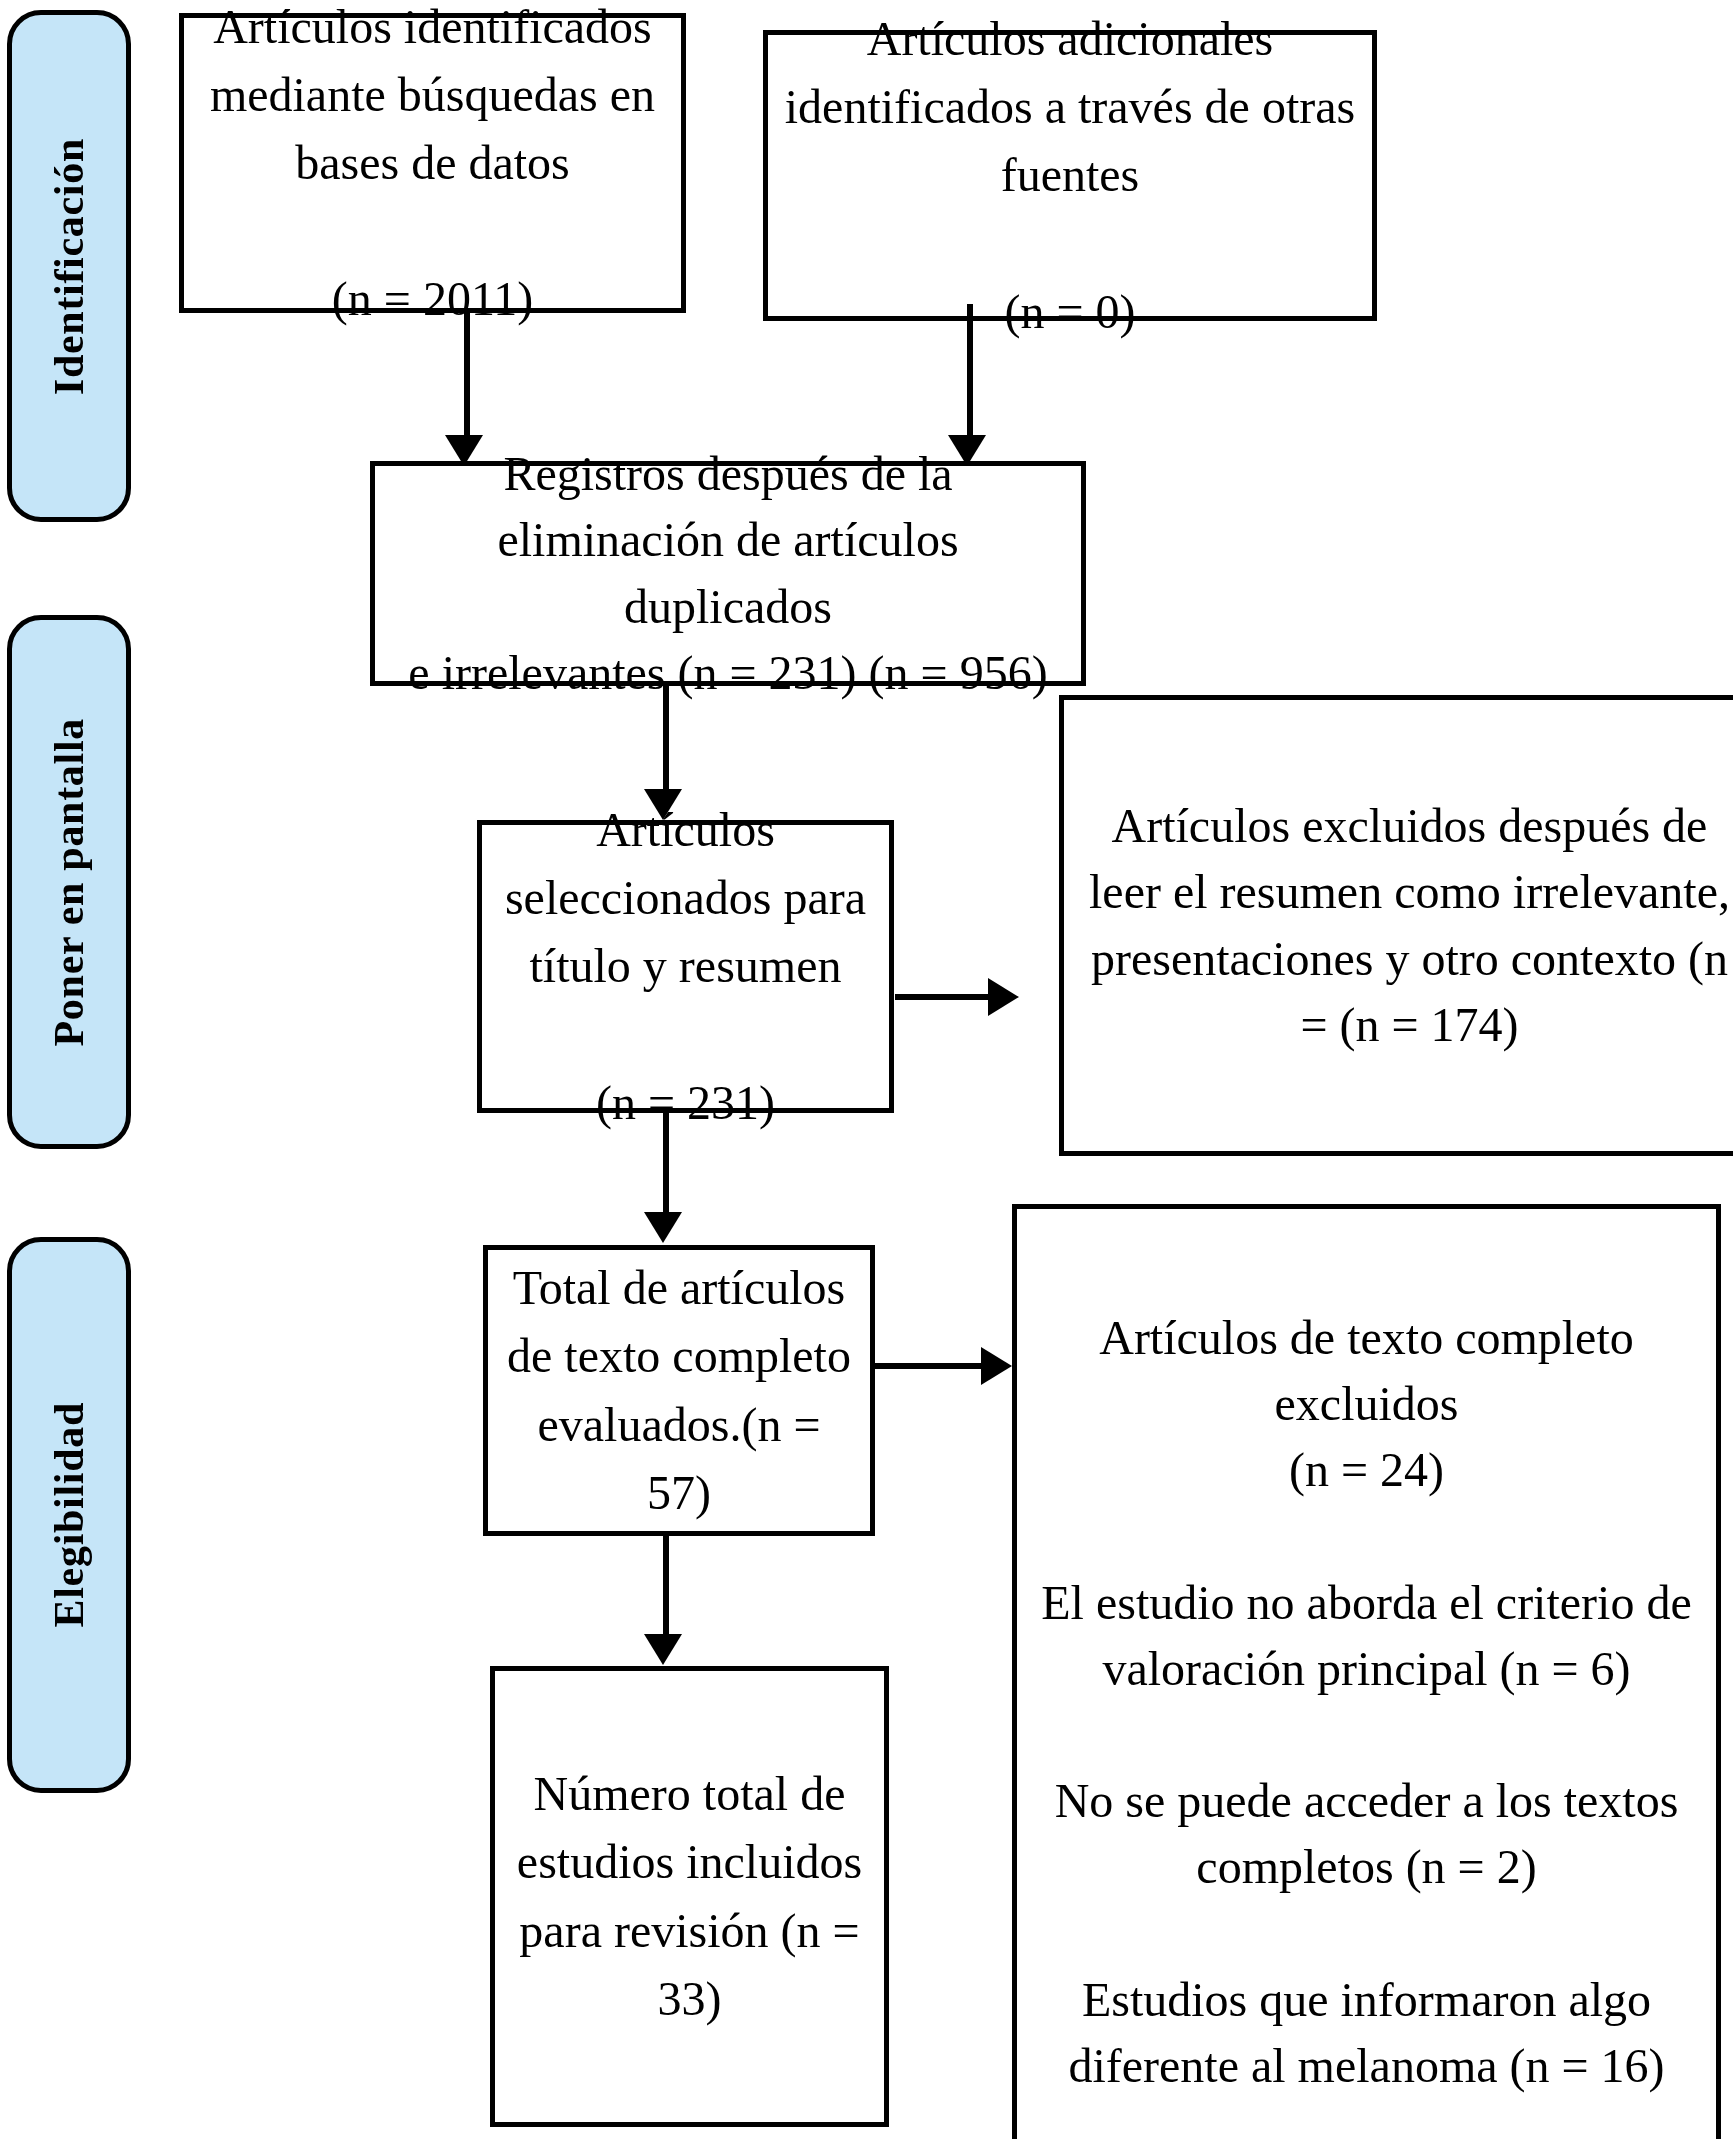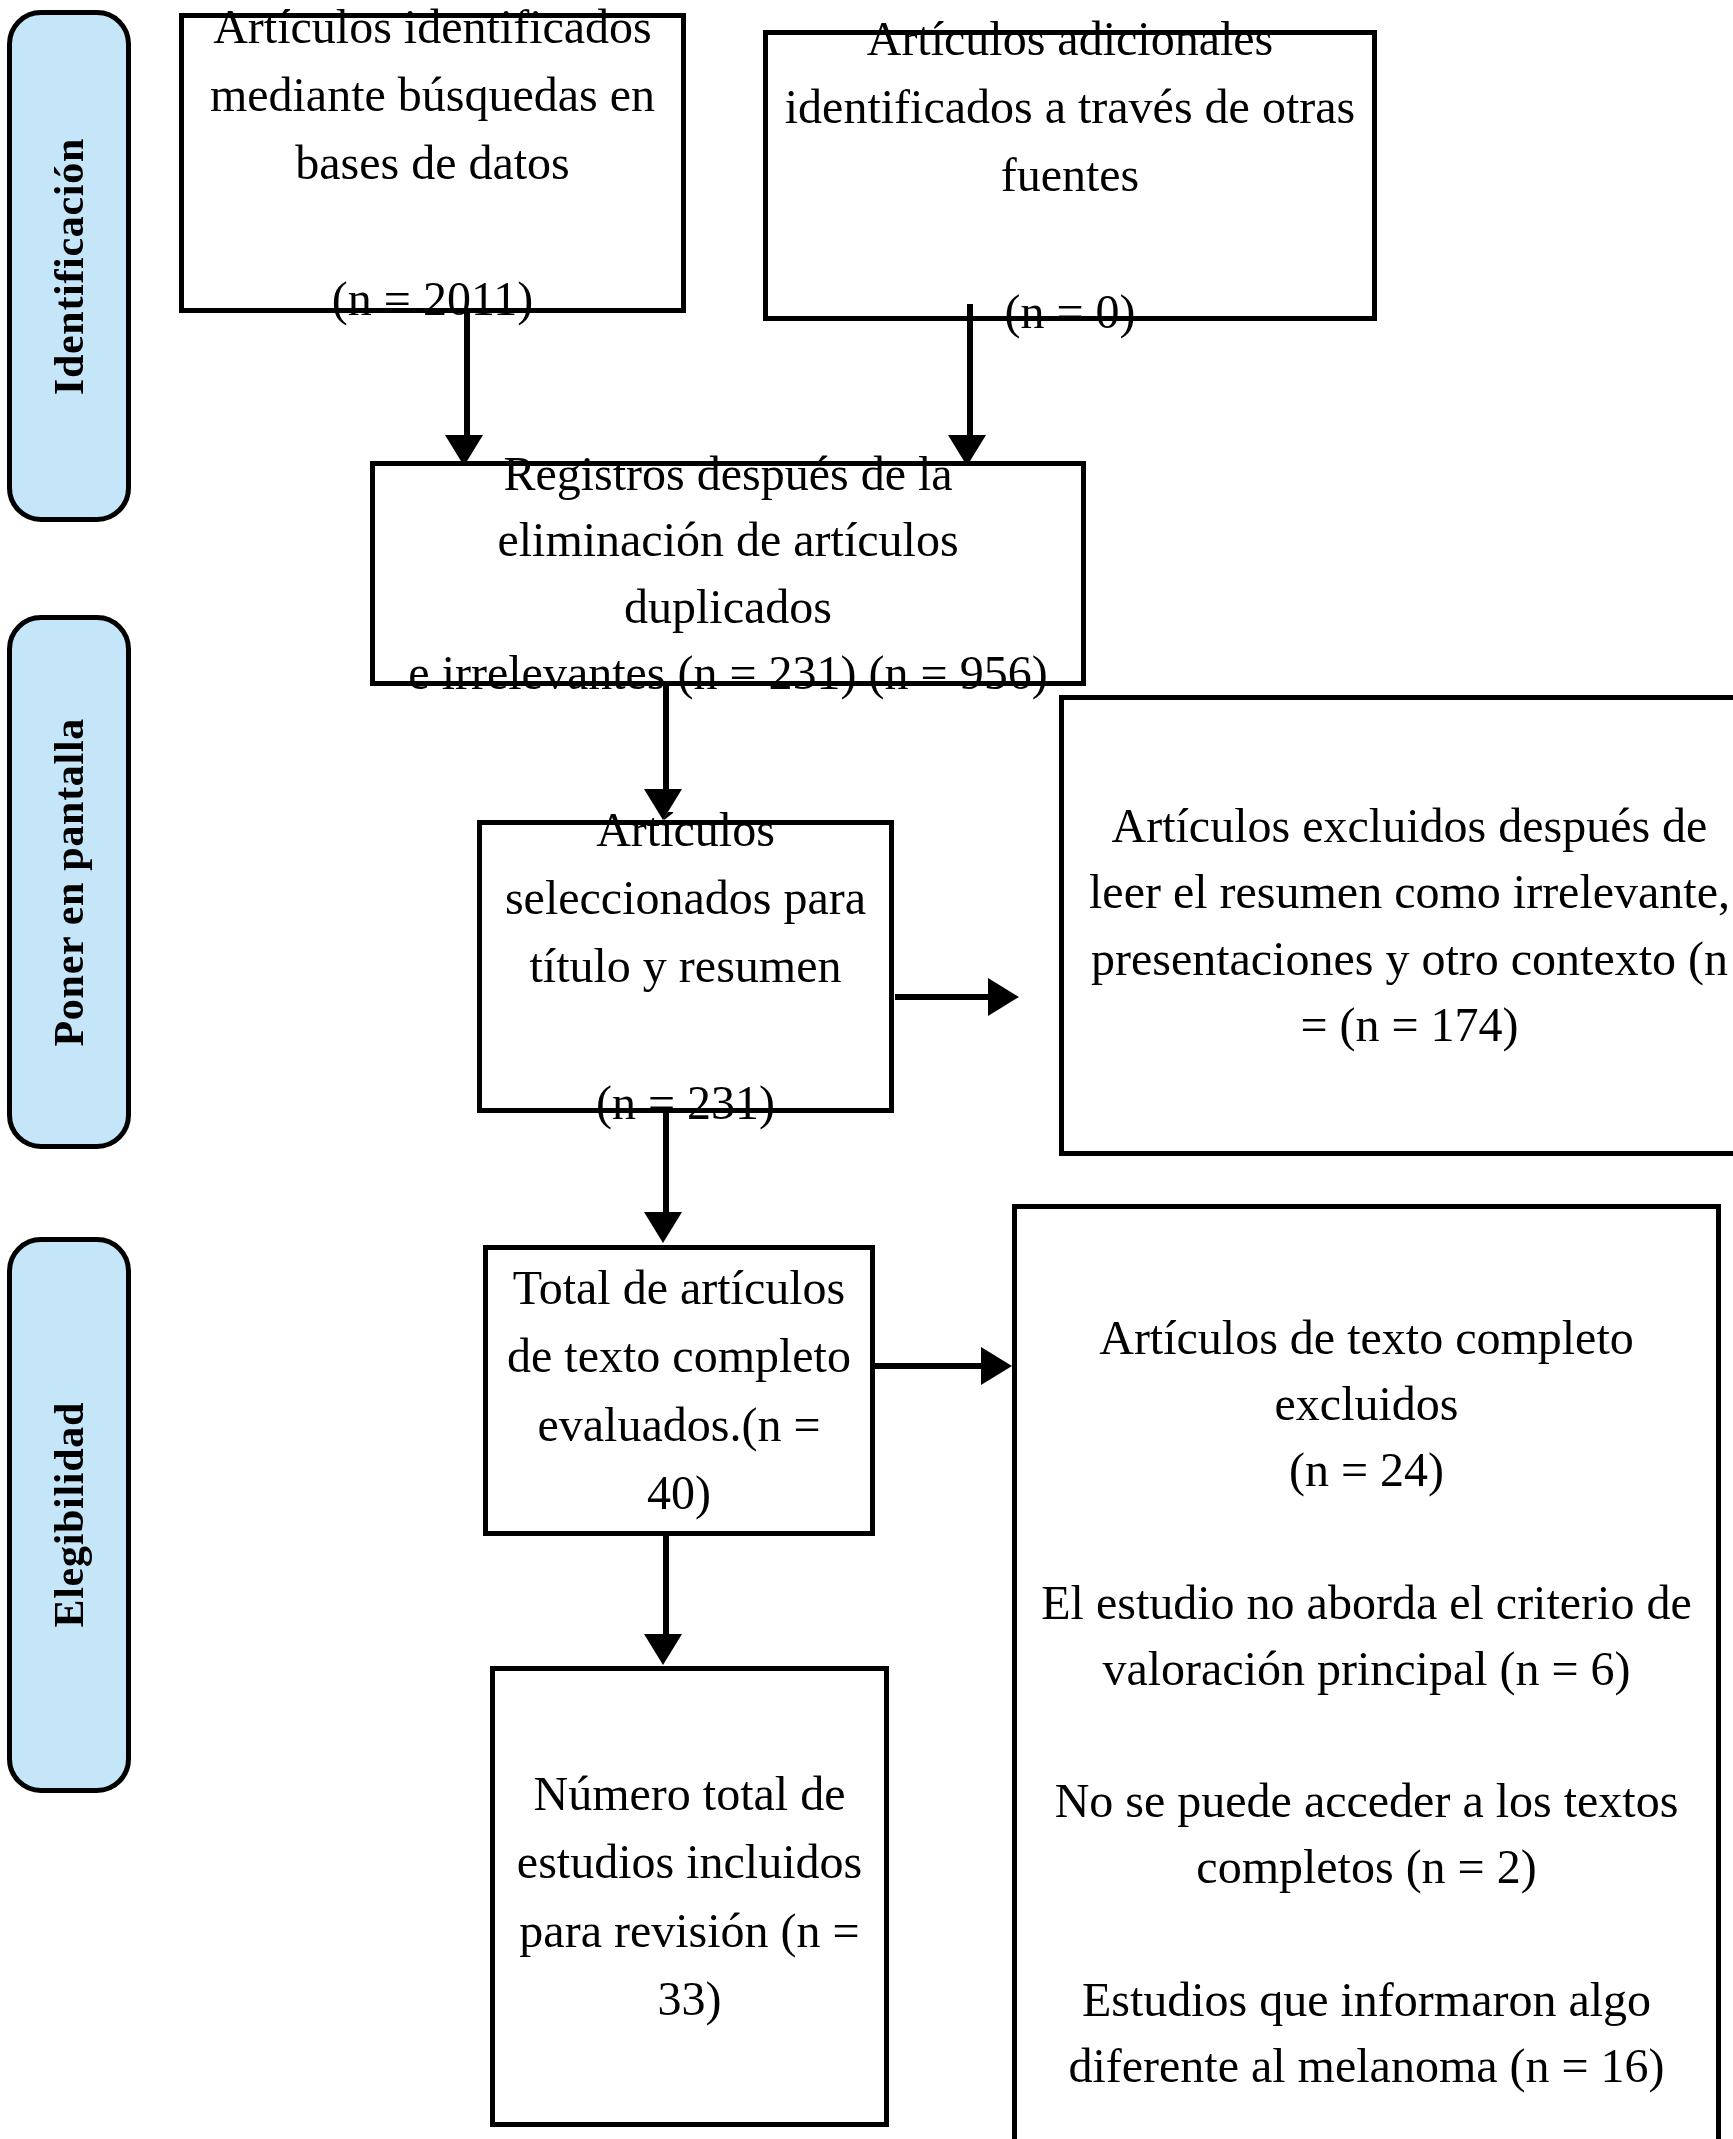--- a/index.html
+++ b/index.html
@@ -150,21 +150,21 @@
 
   <div class="conn-h" style="left:895px; top:994px; width:95px;"></div>
   <div class="arrow-right" style="left:988px; top:978px;"></div>
 
   <div class="conn-v" style="left:663px; top:1113px; height:104px;"></div>
   <div class="arrow-down" style="left:644px; top:1212px;"></div>
 
   <div class="flow-box" style="left:483px; top:1245px; width:392px; height:291px;">
     <span class="box-text">Total de artículos
 de texto completo
-evaluados.(n = 40)</span>
+evaluados.(n = 57)</span>
   </div>
 
   <div class="flow-box tight" style="left:1012px; top:1204px; width:709px; height:996px;">
     <span class="box-text">Artículos de texto completo
 excluidos
 (n = 24)
 
 El estudio no aborda el criterio de
 valoración principal (n = 6)
 

